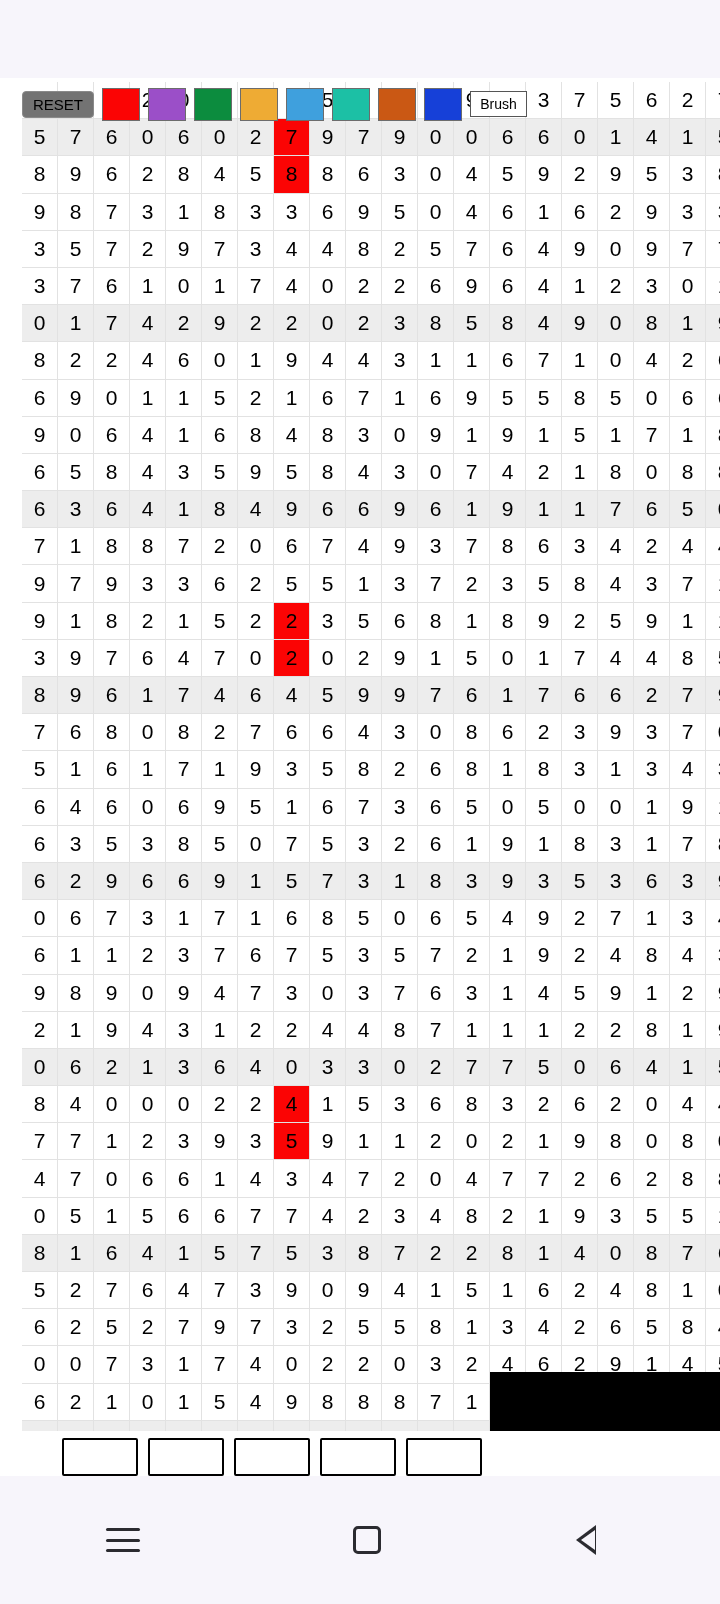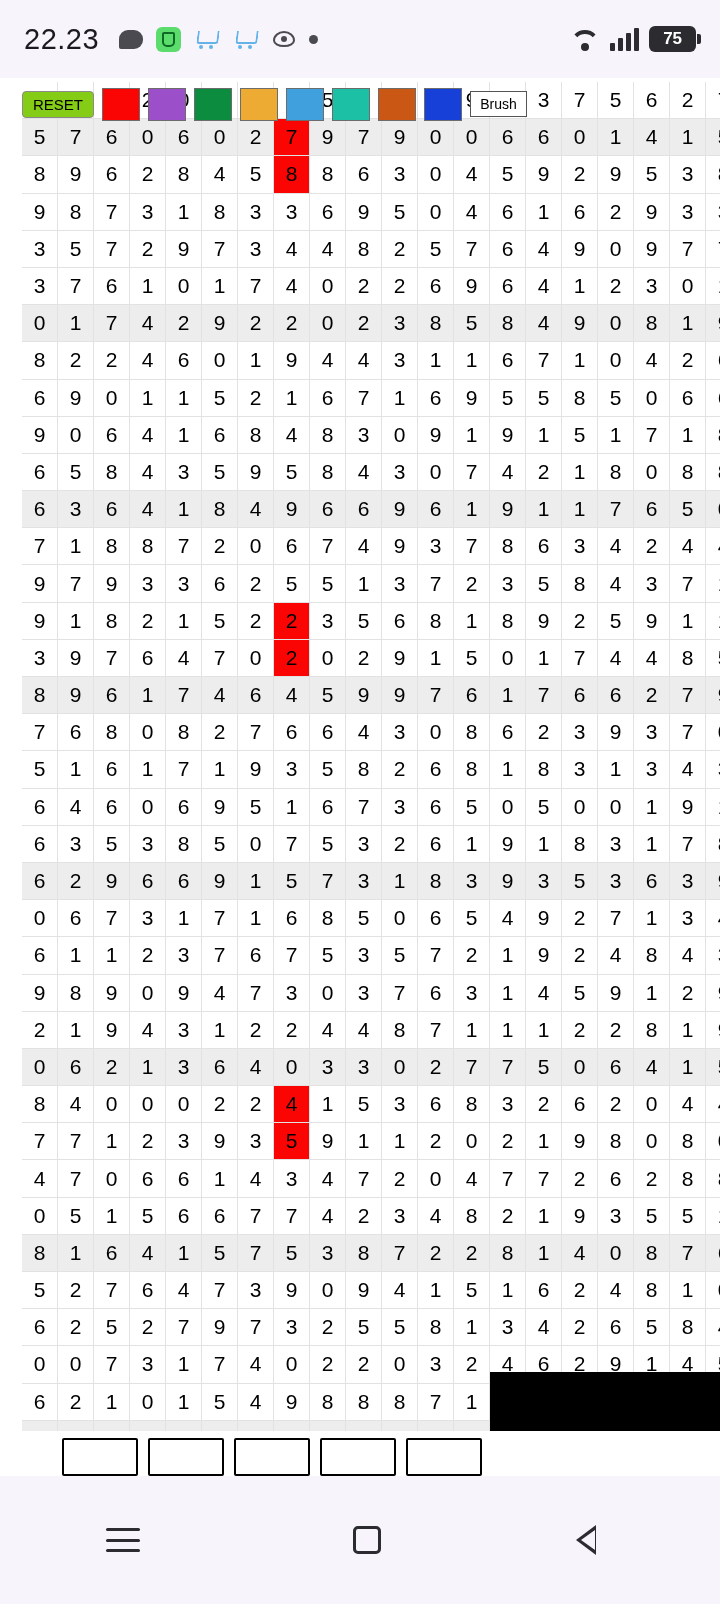--- a/index.html
+++ b/index.html
@@ -200,21 +200,21 @@
     height: 40px;
     display: flex;
     align-items: center;
     gap: 8px;
     z-index: 6;
   }
   .reset-btn {
     font-family: "Liberation Sans", sans-serif;
     font-size: 15px;
     color: #000000;
-    background: #84cc16;
+    background: #737373;
     border: 1px solid #8a8a8a;
     border-radius: 4px;
     padding: 5px 10px;
     line-height: 1;
     cursor: pointer;
   }
   .swatch {
     width: 36px;
     height: 31px;
     border: 1px solid #6c6c6c;
@@ -364,43 +364,20 @@
     border-top: 10px solid transparent;
     border-bottom: 10px solid transparent;
     border-right: 14px solid #f7f5fb;
   }
 </style>
 </head>
 <body>
 
 <div id="screen">
 
-  <div class="statusbar">
-    <div class="status-clock">22.23</div>
-    <div class="status-icons-left">
-      <span class="ic ic-chat"></span>
-      <span class="ic ic-green"></span>
-      <span class="ic ic-cart"></span>
-      <span class="ic ic-cart"></span>
-      <span class="ic ic-fan"></span>
-      <span class="ic ic-dot"></span>
-    </div>
-    <div class="status-right">
-      <span class="ic ic-wifi"></span>
-      <span class="ic ic-signal">
-          <i></i>
-          <i></i>
-          <i></i>
-          <i></i>
-        </span>
-      <span class="ic ic-battery">
-        <span class="battery-text">75</span>
-      </span>
-    </div>
-  </div>
 
   <div class="app">
 
     <div class="grid-wrap">
       <table class="grid">
         <tbody id="grid-body">
             <tr>
               <td>5</td>
               <td>2</td>
               <td>6</td>

